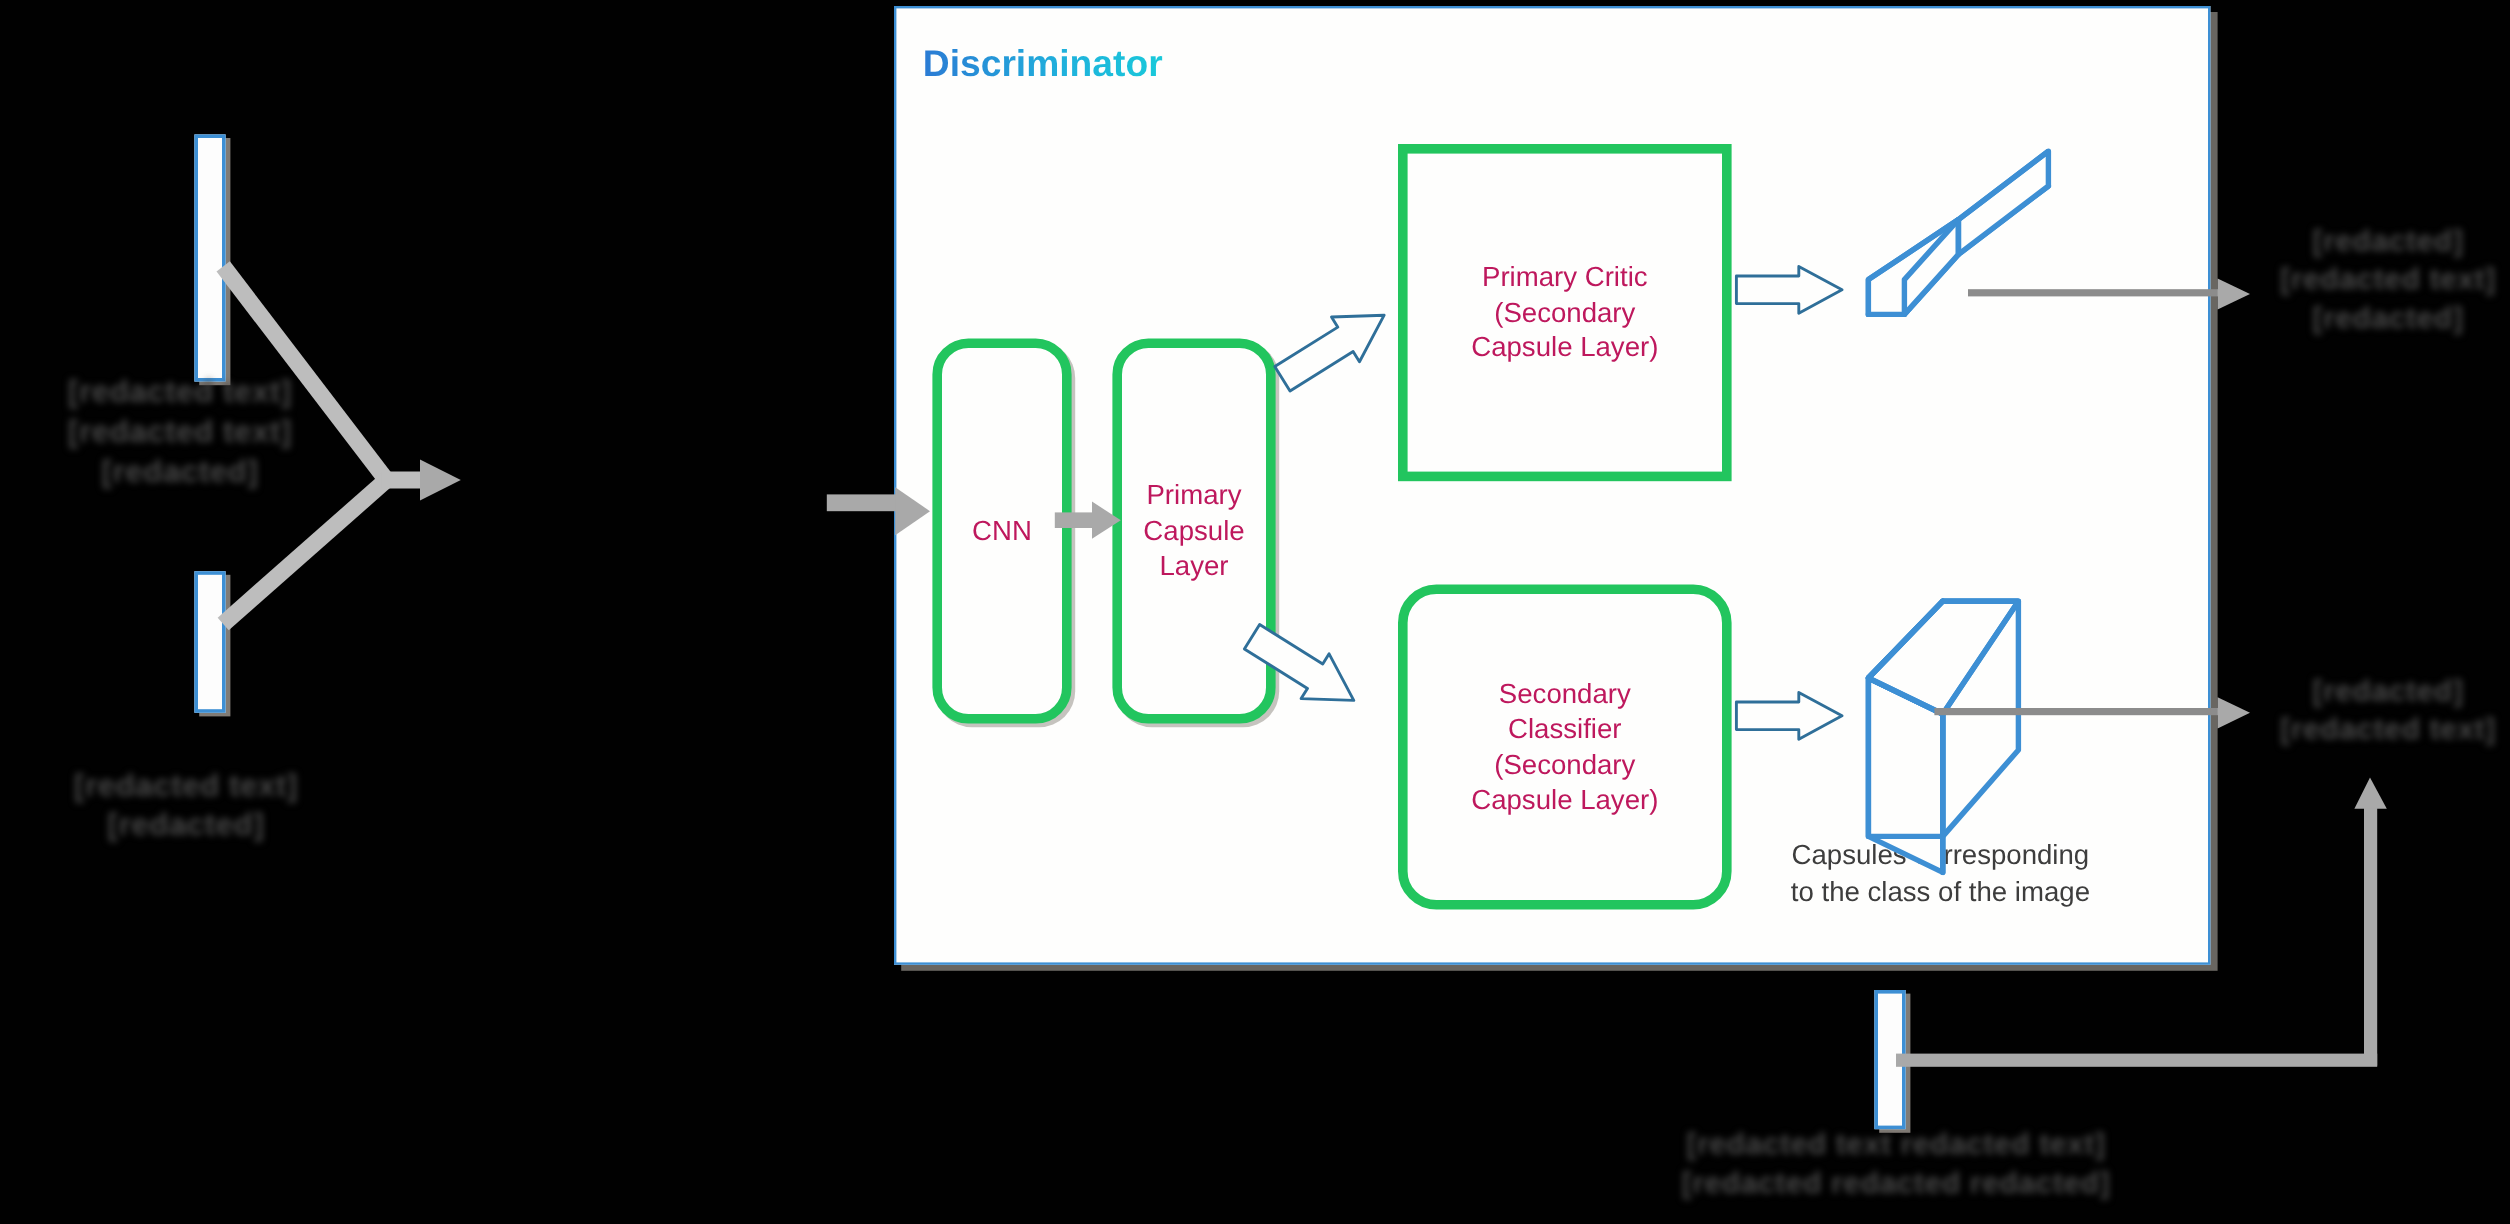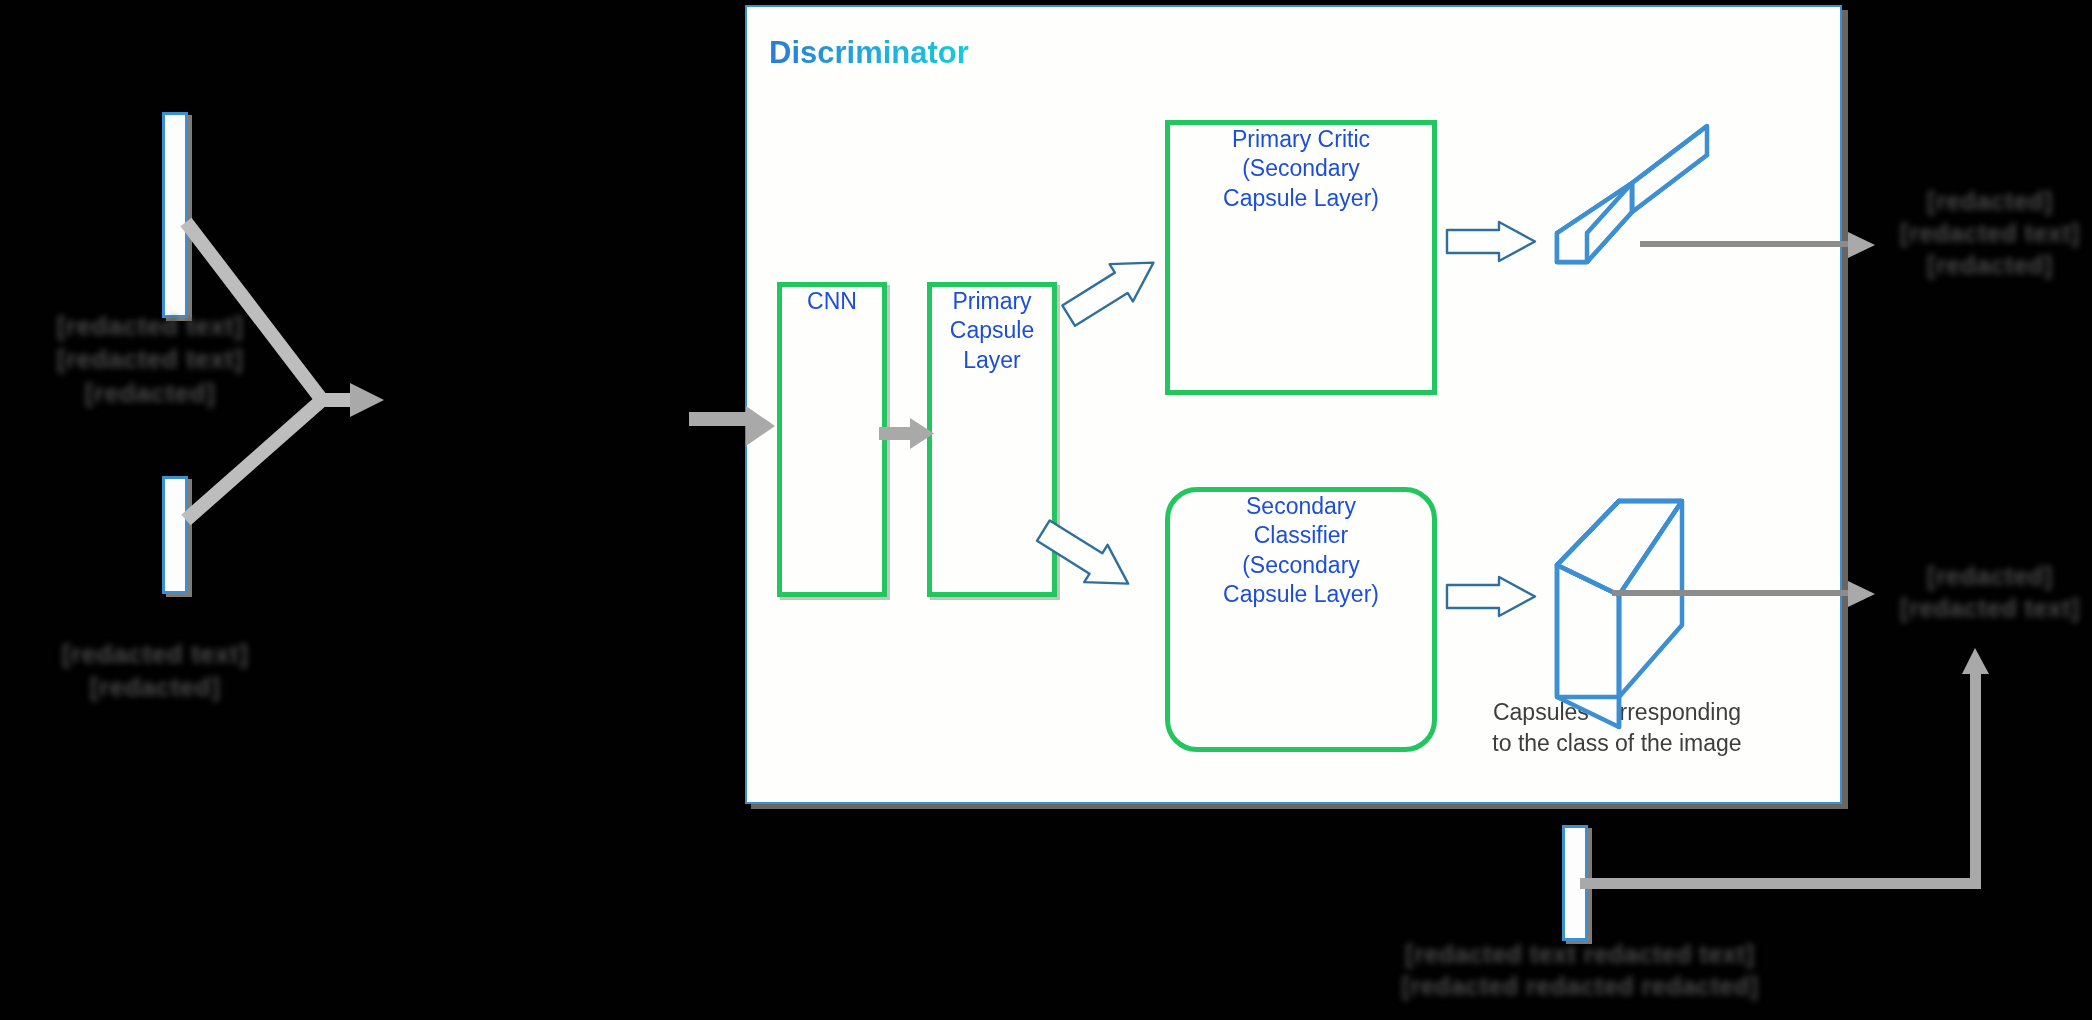--- a/index.html
+++ b/index.html
@@ -32,25 +32,25 @@
   
   .disc-panel{position:absolute;left:745px;top:5px;width:1093px;height:795px;
     background:#fefefd;border:2px solid #3d8fd4;
     box-shadow:6px 5px 0 rgba(150,145,138,.7);}
 
   .disc-title{position:absolute;left:22px;top:28px;font-size:31px;font-weight:bold;
     background:linear-gradient(90deg,#2b7bd4 0%,#1fb2dc 60%,#19c9da 100%);
     -webkit-background-clip:text;background-clip:text;color:transparent;text-decoration:underline;}
 
   
-  .ibox{position:absolute;background:#fefefd;border:5px solid #22c55e;
-        display:flex;align-items:flex-start;justify-content:center;text-align:center;
-        color:#1d4ed8;font-size:23px;line-height:1.28;}
+  .ibox{position:absolute;background:#fefefd;border:8px solid #22c55e;
+        display:flex;align-items:center;justify-content:center;text-align:center;
+        color:#be185d;font-size:23px;line-height:1.28;}
 
-  .ibox.sh{box-shadow:3px 3px 0 rgba(150,145,138,.55);}
+  .ibox.sh{box-shadow:3px 3px 0 rgba(150,145,138,.55);border-radius:30px;}
 
   .caption{position:absolute;text-align:center;color:#3d3d3d;
            font-size:23px;line-height:1.33;}
   svg.ov{position:absolute;left:0;top:0;width:2092px;height:1020px;
          overflow:visible;pointer-events:none;}
 </style>
 </head>
 <body>
 
 <div class="canvas">

